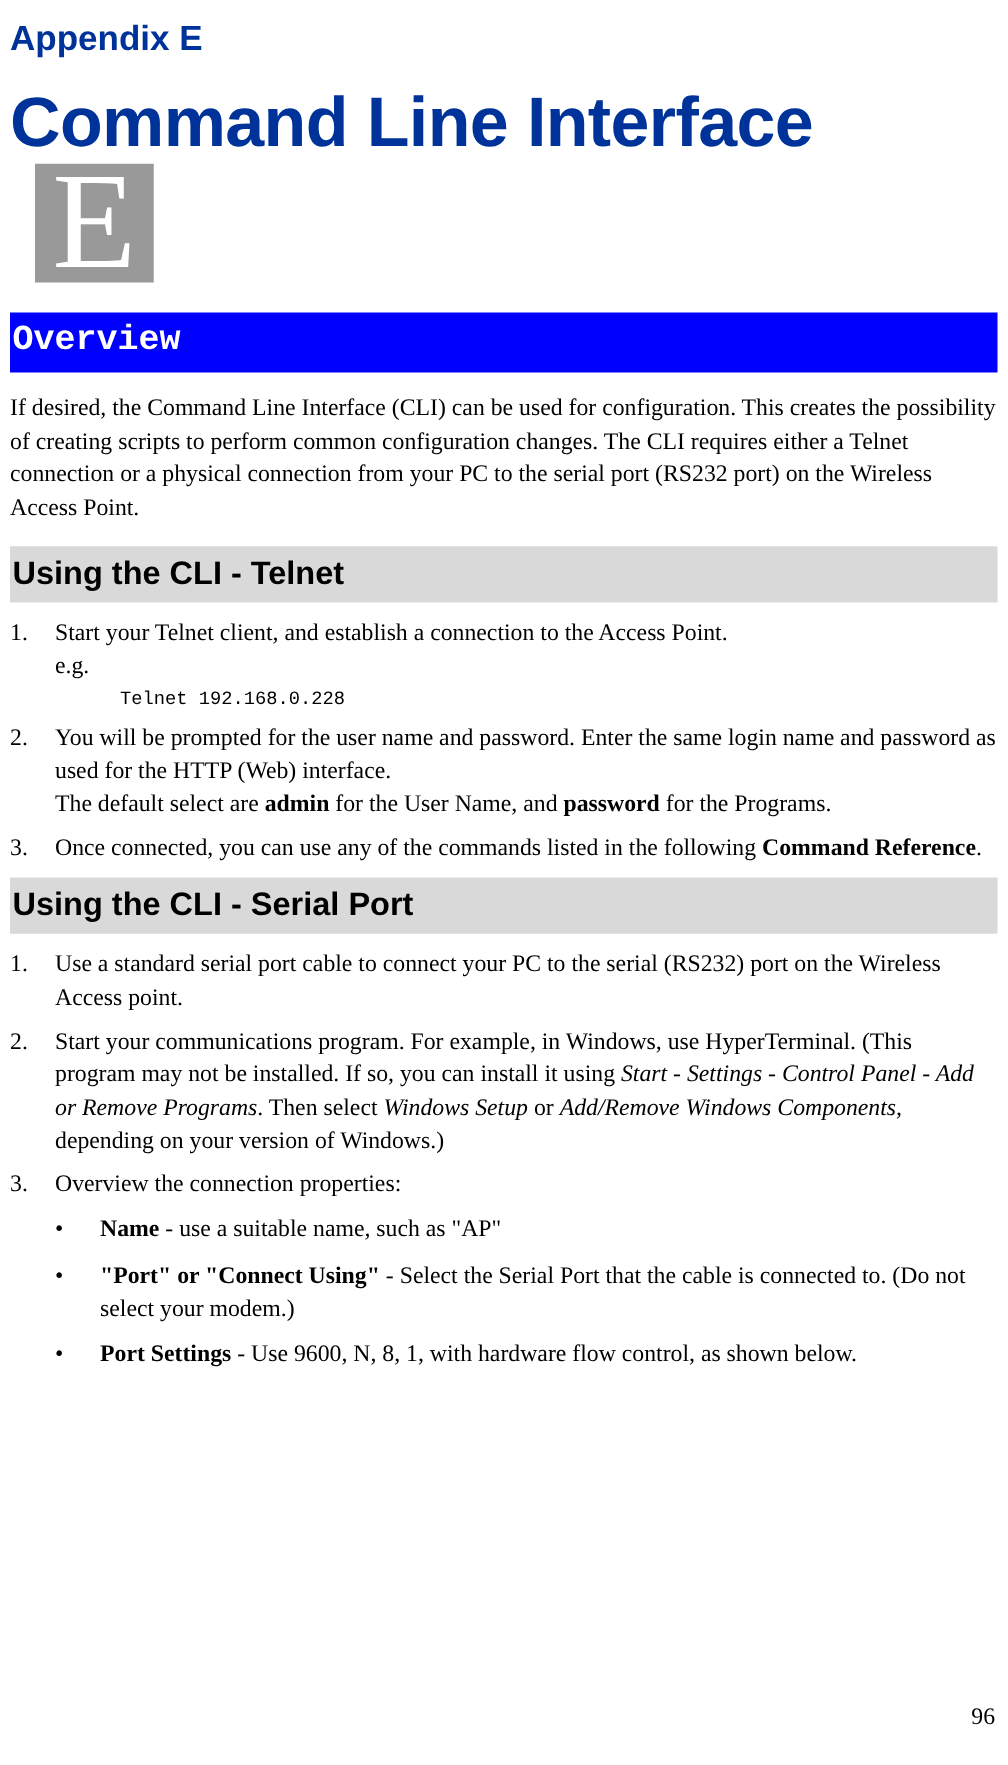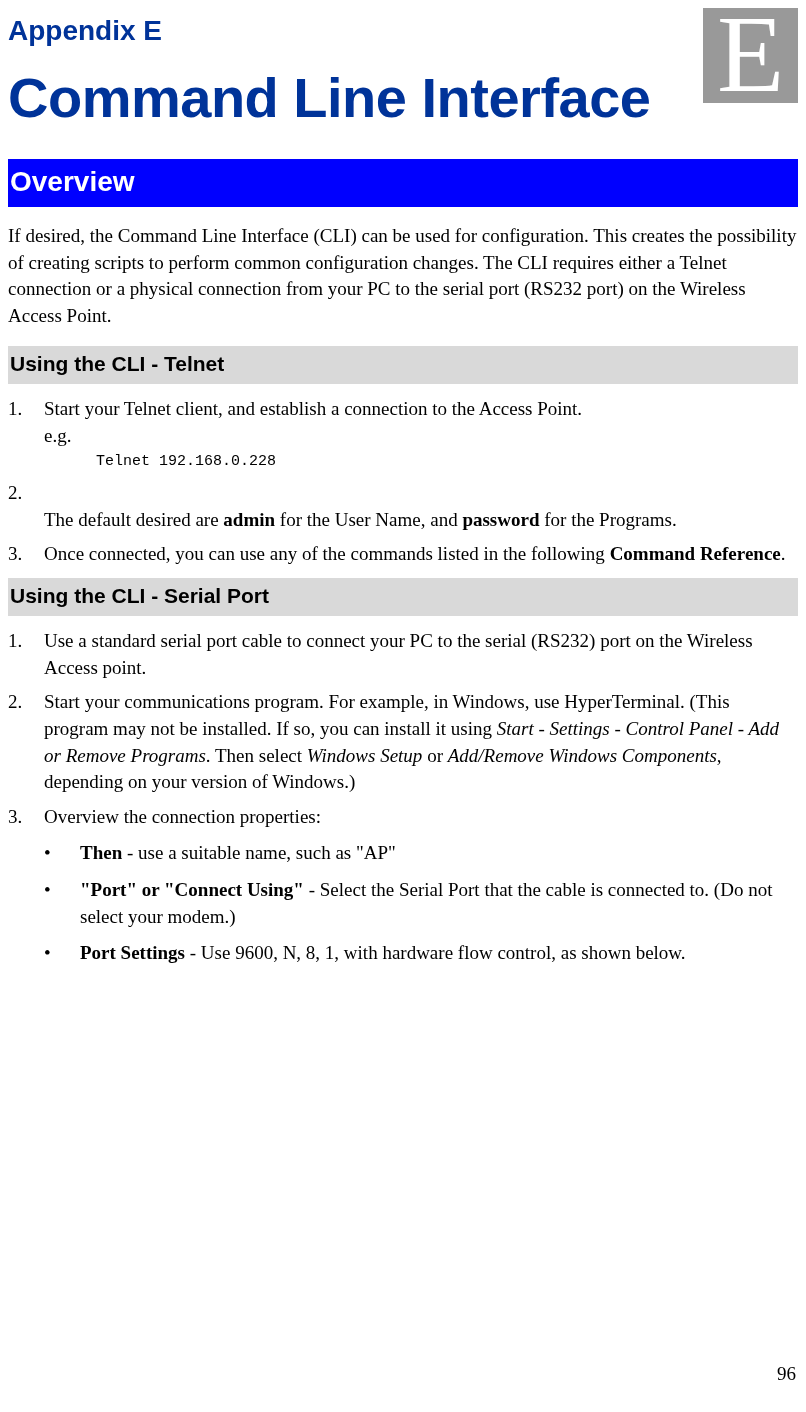--- a/index.html
+++ b/index.html
@@ -12,20 +12,21 @@
       width: 806px;
       min-height: 1412px;
       padding: 12px 8px 8px 8px;
       position: relative;
     }
     .header-row {
       display: flex;
       justify-content: space-between;
       align-items: flex-start;
       margin-bottom: 18px;
+      flex-direction: column;
     }
     .appendix-block { flex: 1; }
     .appendix-label {
       font-family: "Gill Sans", "Segoe UI", Arial, sans-serif;
       font-weight: bold;
       color: #003399;
       font-size: 28px;
       margin-bottom: 10px;
     }
     .appendix-title {
@@ -52,36 +53,36 @@
     }
     .corner-e span {
       position: absolute;
       left: 50%;
       top: 50%;
       transform: translate(-50%, -52%);
     }
     .overview-bar {
       background: #0000ff;
       color: #fff;
-      font-family: Liberation Sans, sans-serif;
+      font-family: Liberation Mono, monospace;
       font-weight: bold;
       font-size: 28px;
       padding: 4px 2px 6px 2px;
       margin-top: 24px;
       margin-bottom: 16px;
     }
     .body-para {
       margin-bottom: 16px;
       line-height: 1.4;
     }
     .subhead-gray {
       background: #d9d9d9;
       font-family: Arial, Helvetica, sans-serif;
       font-weight: bold;
-      font-size: 21px;
+      font-size: 26px;
       padding: 4px 2px 6px 2px;
       margin-top: 4px;
       margin-bottom: 12px;
     }
     ol.num-list {
       list-style: none;
       counter-reset: item;
       margin-bottom: 10px;
     }
     ol.num-list > li {
@@ -149,41 +150,41 @@
 
 <div class="subhead-gray">Using the CLI - Telnet</div>
 
 <ol class="num-list">
   <li>
     <span>Start your Telnet client, and establish a connection to the Access Point.</span><br>
     <span>e.g.</span>
     <div class="code-line">Telnet 192.168.0.228</div>
   </li>
   <li>
-    <br>
-    <span>The default desired are </span><span class="bold">admin</span><span> for the User Name, and </span><span class="bold">password</span><span> for the Programs.</span>
+    <span>You will be prompted for the user name and password. Enter the same login name and password as used for the HTTP (Web) interface.</span><br>
+    <span>The default select are </span><span class="bold">admin</span><span> for the User Name, and </span><span class="bold">password</span><span> for the Programs.</span>
   </li>
   <li>
     <span>Once connected, you can use any of the commands listed in the following </span><span class="bold">Command Reference</span><span>.</span>
   </li>
 </ol>
 
 <div class="subhead-gray">Using the CLI - Serial Port</div>
 
 <ol class="num-list">
   <li>Use a standard serial port cable to connect your PC to the serial (RS232) port on the Wireless Access point.</li>
   <li>
     <span>Start your communications program. For example, in Windows, use HyperTerminal. (This program may not be installed. If so, you can install it using </span><span class="italic">Start - Settings - Control Panel - Add or Remove Programs</span><span>. Then select </span><span class="italic">Windows Setup</span><span> or </span><span class="italic">Add/Remove Windows Components</span><span>, depending on your version of Windows.)</span>
   </li>
   <li>Overview the connection properties:</li>
 </ol>
 
 <ul class="bullet-list">
   <li>
-    <span class="bold">Then</span><span> - use a suitable name, such as "AP"</span>
+    <span class="bold">Name</span><span> - use a suitable name, such as "AP"</span>
   </li>
   <li>
     <span class="bold">"Port" or "Connect Using"</span><span> - Select the Serial Port that the cable is connected to. (Do not select your modem.)</span>
   </li>
   <li>
     <span class="bold">Port Settings</span><span> - Use 9600, N, 8, 1, with hardware flow control, as shown below.</span>
   </li>
 </ul>
 
 <div class="page-num">96</div>

